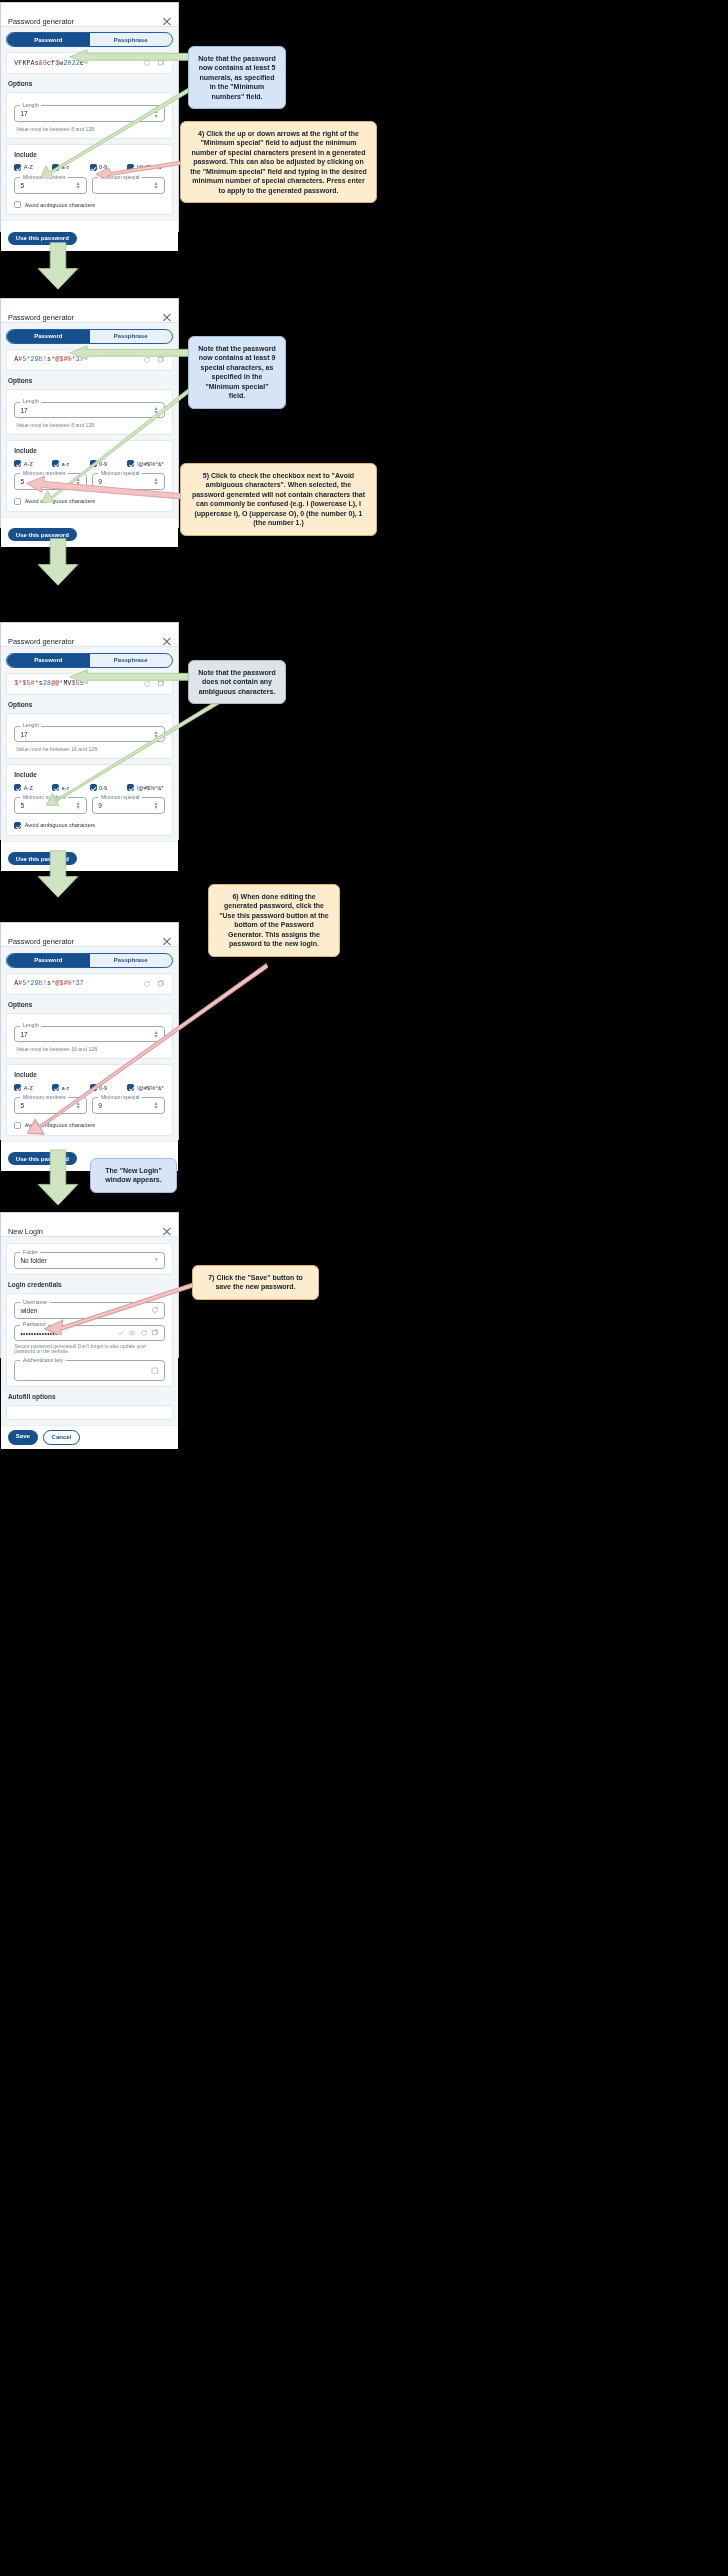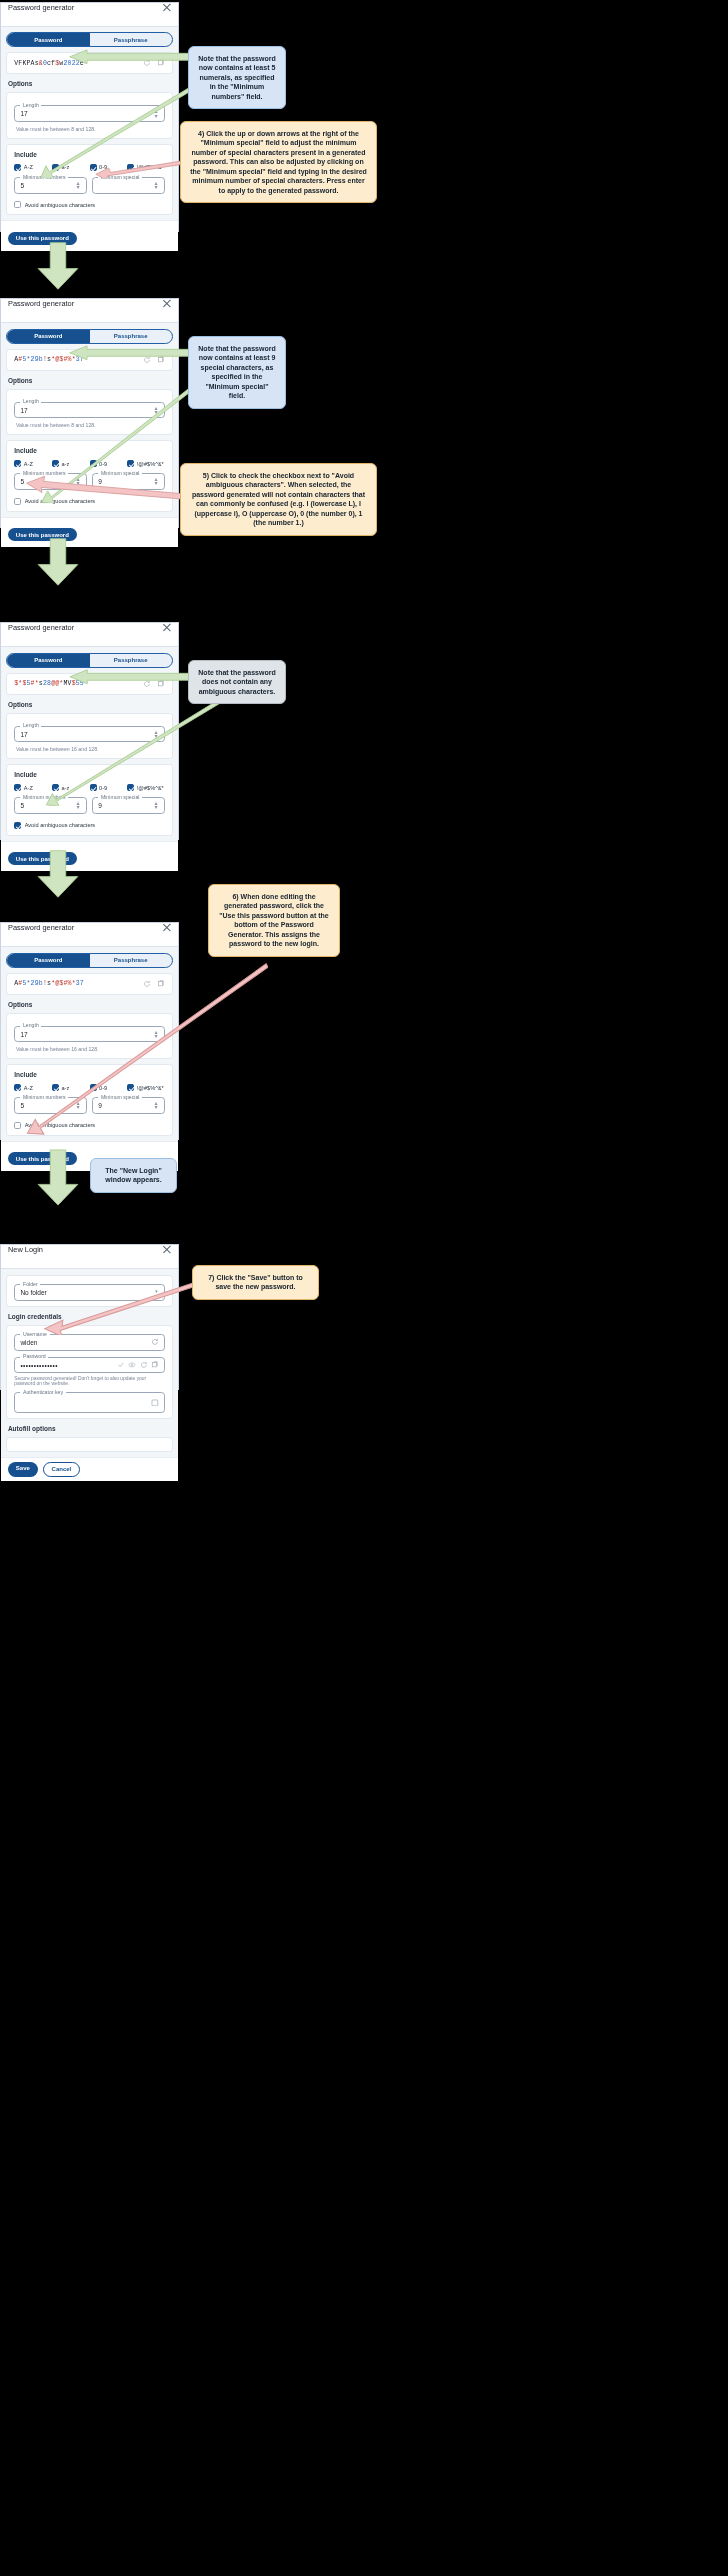--- a/index.html
+++ b/index.html
@@ -1,18 +1,18 @@
 <!DOCTYPE html>
 <html style="font-size:14px"><head>
 <meta charset="utf-8">
 <style>
   html,body{margin:0;padding:0;background:#000;}
   body{width:729px;height:2576px;position:relative;font-family:"Liberation Sans",sans-serif;overflow:hidden;}
   .panel{position:absolute;left:0;width:179px;background:#fff;box-sizing:border-box;border:0.9px solid #c9d2e0;}
-  .pg-header{height:23.4px;display:flex;align-items:flex-start;padding:0 7px;background:#fff;border-bottom:0.9px solid #dde3ec;}
+  .pg-header{height:23.4px;display:flex;align-items:flex-end;padding:0 7px;background:#fff;border-bottom:0.9px solid #dde3ec;}
   .pg-title{font-size:7.4px;color:#1b1f26;font-weight:400;flex:1;}
   .x-icon{width:9.5px;height:9.5px;position:relative;cursor:pointer;}
   .x-icon:before,.x-icon:after{content:"";position:absolute;left:0;top:4.3px;width:9.5px;height:0.9px;background:#55616e;}
   .x-icon:before{transform:rotate(45deg);} .x-icon:after{transform:rotate(-45deg);}
   .pg-body{background:#f3f6f9;padding:5.2px;}
   .seg{display:flex;border:0.9px solid #215fa8;border-radius:7.8px;overflow:hidden;background:#eaf0f7;height:13px;}
   .seg div{flex:1;display:flex;align-items:center;justify-content:center;font-size:6px;font-weight:700;cursor:pointer;}
   .seg .on{background:#17508f;color:#fff;}
   .seg .off{color:#17508f;}
   .card{background:#fff;border-radius:3.5px;border:0.9px solid #e2e8f0;margin-top:5.2px;padding:6px 7px;}
@@ -381,21 +381,21 @@
         <span class="cb"></span>
         <span>Avoid ambiguous characters</span>
       </div>
     </div>
   </div>
   <div class="btnbar">
     <span class="primary">Use this password</span>
   </div>
 </div>
 
-<div class="panel" style="top:1244px;height:146px;">
+<div class="panel" style="top:1212px;height:146px;">
   <div class="pg-header">
     <div class="pg-title">New Login</div>
     <div class="x-icon"></div>
   </div>
   <div class="pg-body" style="padding:4.3px 5.2px;">
     <div class="card" style="margin-top:1.7px;padding:5.2px 7px;">
       <div class="fld" style="margin-top:2.6px;">
         <span class="lab">Folder</span>
         <span class="val">No folder</span>
         <span class="spin" style="font-size:4.3px;">▼</span>

